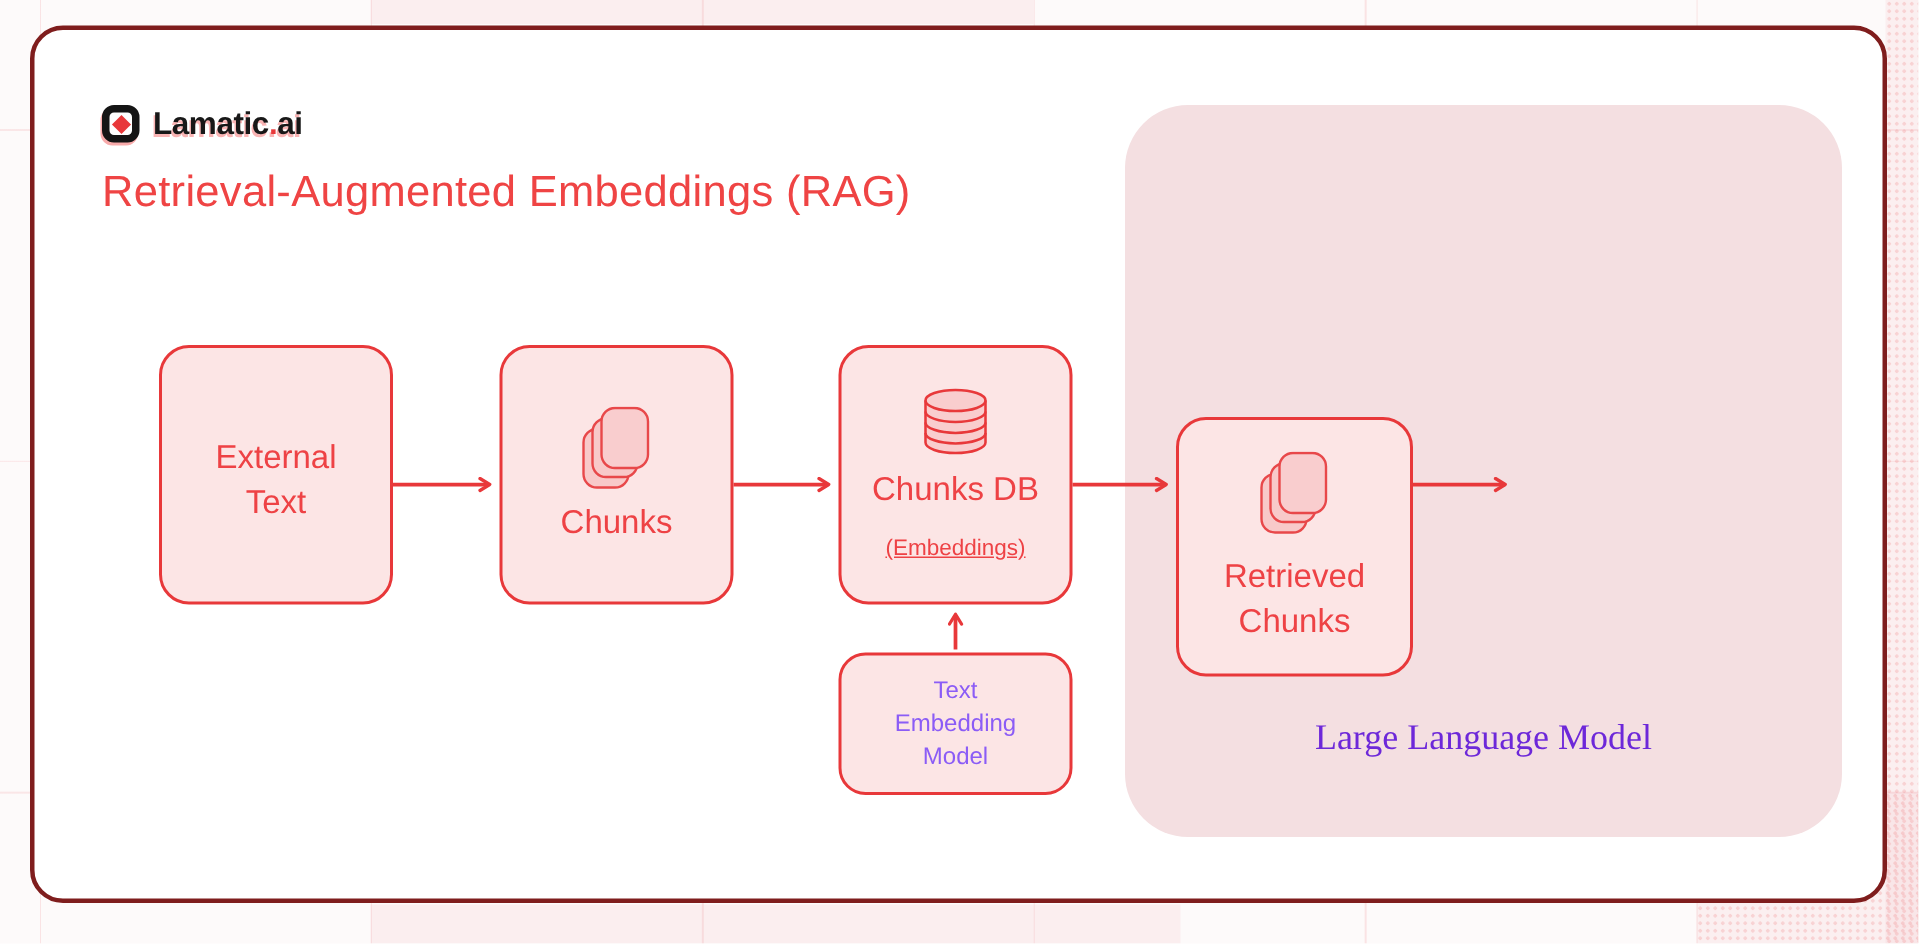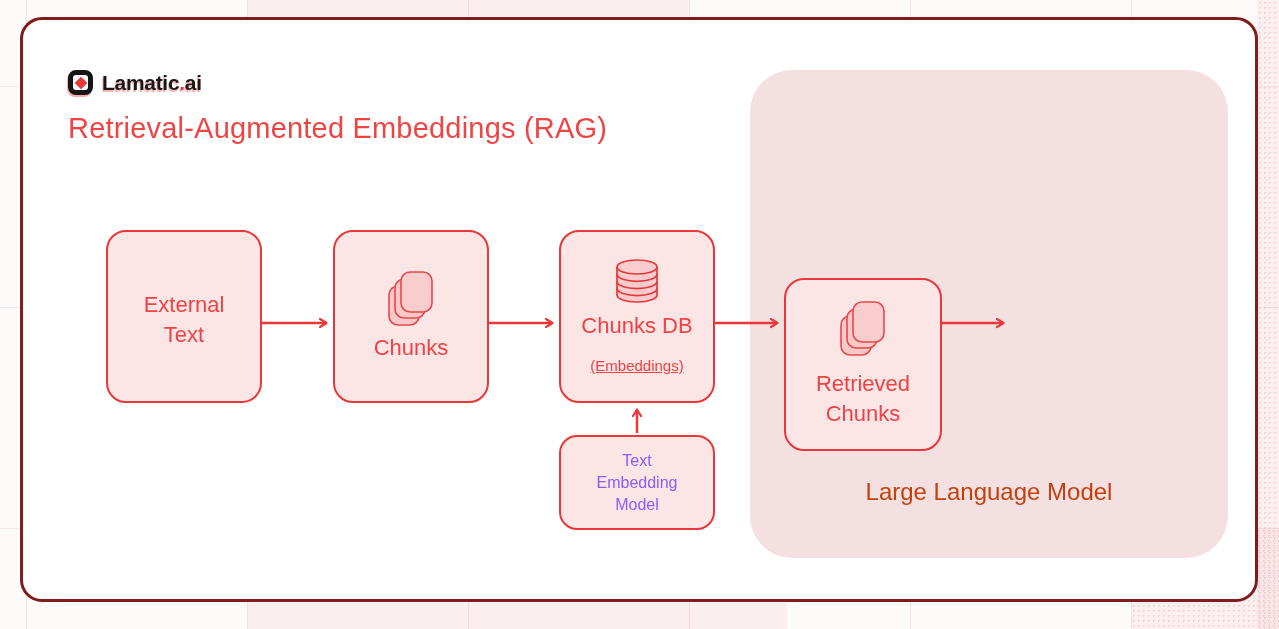--- a/index.html
+++ b/index.html
@@ -53,21 +53,21 @@
     font-size:29px; font-weight:500; color:#ef4444; letter-spacing:0.2px;
   }
 
   
   .llm-box {
     position:absolute; left:727px; top:50px; width:478px; height:488px;
     background:#f4dfe1; border-radius:42px;
   }
   .llm-label {
     position:absolute; left:0; right:0; bottom:52px;
-    text-align:center; font-size:24px; color:#c2410c;
+    text-align:center; font-size:24px; color:#6d28d9;font-family:Liberation Serif, serif;
   }
 
   
   .node {
     position:absolute; top:210px; width:156px; height:173px;
     background:#fce5e5; border:2.5px solid #e8383a; border-radius:20px;
     display:flex; flex-direction:column; align-items:center; justify-content:center;
     color:#ee4245; font-size:22px; line-height:30px; text-align:center;
   }
   .node .icon { margin-bottom:6px; }

